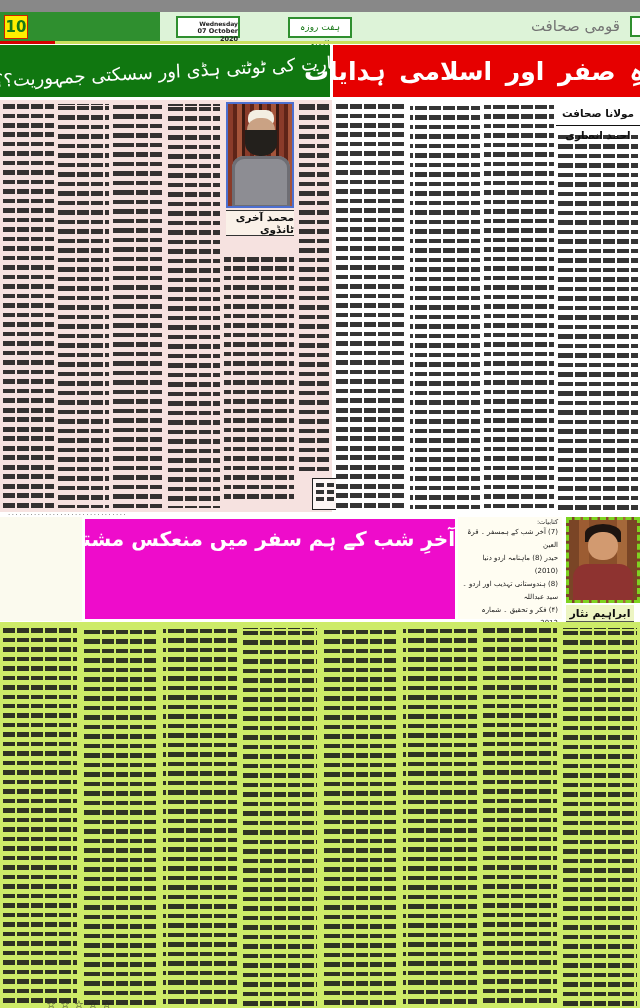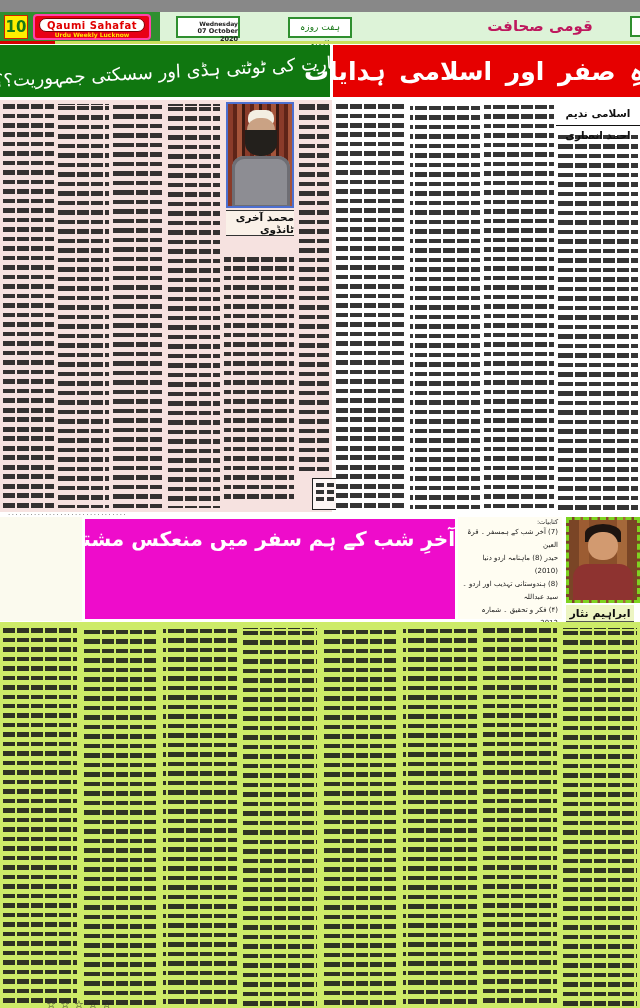--- a/index.html
+++ b/index.html
@@ -32,22 +32,22 @@
   #logo-sub {
     position:absolute; left:0; bottom:0px; width:100%;
     color:#ffe400; font-weight:bold; font-size:6px; text-align:center;
   }
   .head-box { background:#ffffff; border:2px solid #2f8f2f; text-align:center; }
   #datebox { left:176px; top:4px; width:64px; height:22px; padding-top:2px;text-align:right; }
   #datebox .l1 { font-size:6px; font-weight:bold; color:#222; line-height:7px; }
   #datebox .l2 { font-size:6.5px; font-weight:bold; color:#222; line-height:8px; }
   #editionbox { left:288px; top:5px; width:64px; height:21px;
     font-size:9px; color:#187818; line-height:17px; }
-  #masthead-title { left:460px; top:5px; width:160px; text-align:center;
-    color:#be185d; font-weight:bold; font-size:15px; }
+  #masthead-title { left:460px; top:5px; width:160px; 
+    color:#737373; font-weight:normal; font-size:15px; }
   #edgebox { left:630px; top:4px; width:12px; height:21px; }
 
   #head-sep { left:0; top:29px; width:640px; height:3px; background:#c9e05c; }
   #head-sep-red { left:0; top:29px; width:55px; height:3px; background:#d40000; }
 
   
   .band { top:33px; height:52px; display:flex; align-items:center; justify-content:center; }
   #band-left { left:0; width:330px; background:#107710; }
   #band-left .t {
     color:#fff; font-size:18px; font-weight:500; direction:rtl; white-space:nowrap;
@@ -132,24 +132,20 @@
     letter-spacing:4px; text-align:center; }
 </style>
 </head>
 <body>
 
 <div id="page">
 
   <div id="masthead" class="abs">
     <div id="masthead-green" class="abs"></div>
     <div id="pagenum" class="abs">10</div>
-    <div id="logo" class="abs">
-      <div id="logo-pill">Qaumi Sahafat</div>
-      <div id="logo-sub">Urdu Weekly Lucknow</div>
-    </div>
     <div id="datebox" class="abs head-box">
       <div class="l1">Wednesday</div>
       <div class="l2">07 October 2020</div>
     </div>
     <div id="editionbox" class="abs head-box" dir="rtl">ہفت روزہ لکھنؤ</div>
     <div id="masthead-title" class="abs" dir="rtl">قومی صحافت</div>
     <div id="edgebox" class="abs head-box"></div>
   </div>
   <div id="head-sep" class="abs"></div>
   <div id="head-sep-red" class="abs"></div>
@@ -182,21 +178,21 @@
     <div class="mini"></div>
   </div>
   <div id="dots1" class="abs">································</div>
 
   <div id="art1R" class="abs">
     <div class="col txt" style="left:0px;   top:4px; width:70px; height:406px;"></div>
     <div class="col txt o1" style="left:74px;  top:4px; width:70px; height:406px;"></div>
     <div class="col txt o2" style="left:148px; top:4px; width:70px; height:406px;"></div>
     <div class="col txt o3" style="left:222px; top:32px; width:80px; height:378px;"></div>
   </div>
-  <div id="byline1" class="abs">اسلامی ندیم احمد انصاری</div>
+  <div id="byline1" class="abs">مولانا صحافت احمد انصاری</div>
 
   <div id="a2-leftcol" class="abs txt o1"></div>
   <div id="a2-headline" class="abs">
     <div class="h1">آخرِ شب کے ہم سفر میں منعکس مشترکہ تہذیب کا تجزیہ</div>
   </div>
   <div id="bibbox" class="abs">
     <div class="bl">کتابیات:</div>
     <div class="bi">(7) آخر شب کے ہمسفر ۔ قرۃ العین</div>
     <div class="bi">حیدر (8) ماہنامہ اردو دنیا (2010)</div>
     <div class="bi">(8) ہندوستانی تہذیب اور اردو ۔ سید عبداللہ</div>

